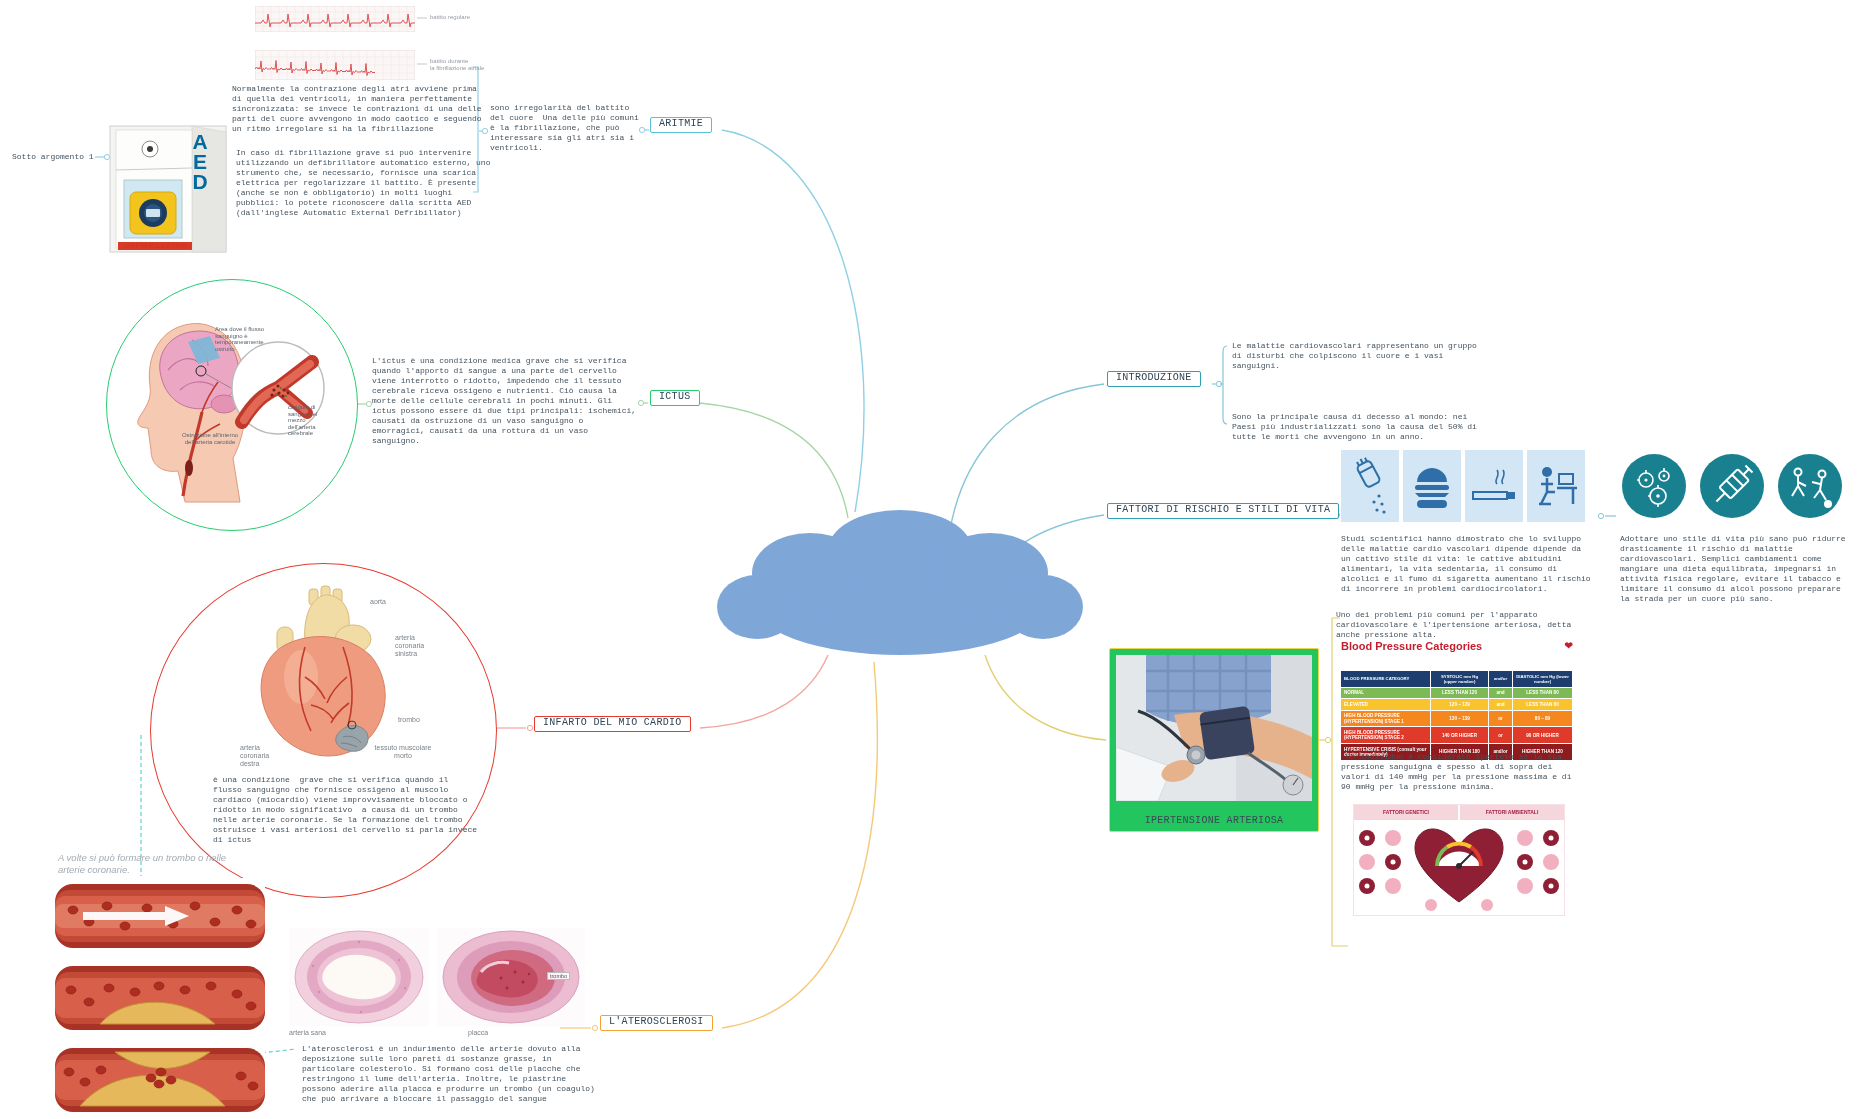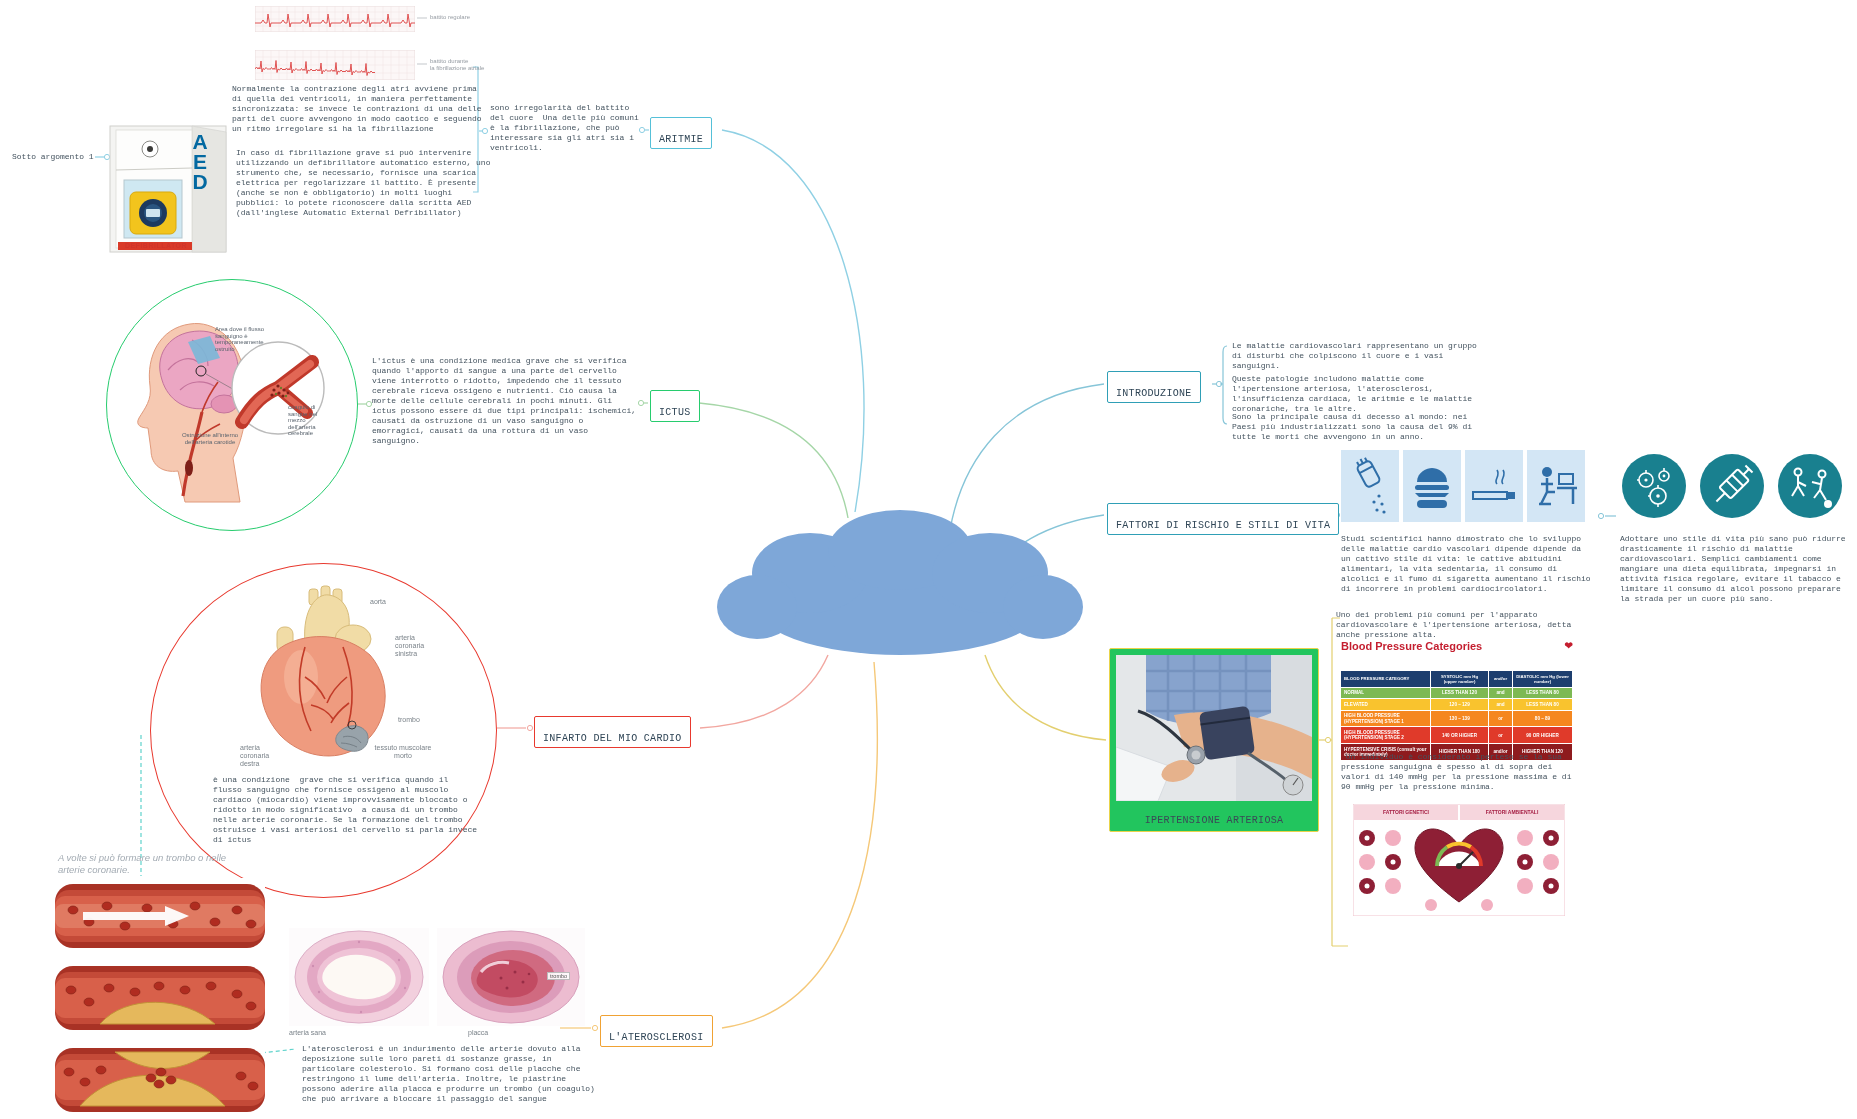--- a/index.html
+++ b/index.html
@@ -2,21 +2,21 @@
 <html><head>
 <meta charset="utf-8">
 <style>
   html,body{margin:0;padding:0;background:#fff}
   #canvas{position:relative;width:1857px;height:1119px;background:#fff;overflow:hidden;
           font-family:"Liberation Mono","DejaVu Sans Mono",monospace;color:#44535f}
   .abs{position:absolute}
   .txt{position:absolute;font:8px/10px "Liberation Mono","DejaVu Sans Mono",monospace;
        color:#44535f;white-space:pre-wrap}
   .node{position:absolute;background:#fff;border:1.4px solid #999;border-radius:2px;
-        padding:16px 8px 3px;font:10px "Liberation Mono","DejaVu Sans Mono",monospace;
+        padding:0 8px 3px;font:10px "Liberation Mono","DejaVu Sans Mono",monospace;
         color:#2f4556;white-space:nowrap;letter-spacing:.3px}
   .cap{position:absolute;font:6px/7px "Liberation Sans",sans-serif;color:#969ca3;white-space:pre-line}
   .ilabel{position:absolute;font:6px/6.5px "Liberation Sans",sans-serif;color:#5a646e}
   .hlabel{position:absolute;font:7px/8px "Liberation Sans",sans-serif;color:#7a8289}
   .note{position:absolute;font:italic 9.5px/12px "Liberation Sans",sans-serif;color:#a3abb3;text-align:left}
   .circle-frame{position:absolute;border-radius:50%;background:#fff}
   .cloud-title{position:absolute;font:700 17px/22px "Liberation Sans",sans-serif;color:#fff;text-align:center}
   .bp-wrap{position:absolute;background:#fff}
   .bp-title{font:700 11px "Liberation Sans",sans-serif;color:#c41e2f;margin-bottom:19px;position:relative}
   .bp-logo{position:absolute;right:0;top:0;font-size:10px;color:#c41e2f}
@@ -309,22 +309,21 @@
       </g>
   </svg>
   <div class="troblabel" style="left:547px;top:972px">trombo</div>
   <div class="hlabel" style="left:289px;top:1029px;width:80px">arteria sana</div>
   <div class="hlabel" style="left:468px;top:1029px;width:60px">placca</div>
   <div class="txt" style="left:302px;top:1044px;width:300px">L'aterosclerosi è un indurimento delle arterie dovuto alla deposizione sulle loro pareti di sostanze grasse, in particolare colesterolo. Si formano così delle placche che restringono il lume dell'arteria. Inoltre, le piastrine possono aderire alla placca e produrre un trombo (un coagulo) che può arrivare a bloccare il passaggio del sangue</div>
   <div class="node" style="left:600px;top:1015px;border-color:#f0a234">L'ATEROSCLEROSI</div>
 
   <div class="node" style="left:1107px;top:371px;border-color:#2f9fb6">INTRODUZIONE</div>
   <div class="txt" style="left:1232px;top:341px;width:255px">Le malattie cardiovascolari rappresentano un gruppo di disturbi che colpiscono il cuore e i vasi sanguigni.</div>
-  <div class="txt" style="left:1232px;top:374px;width:255px">Queste patologie includono malattie come l'ipertensione arteriosa, l'aterosclerosi, l'insufficienza cardiaca, le aritmie e le malattie coronariche, tra le altre.</div>
-  <div class="txt" style="left:1232px;top:412px;width:255px">Sono la principale causa di decesso al mondo: nei Paesi più industrializzati sono la causa del 9% di tutte le morti che avvengono in un anno.</div>
+  <div class="txt" style="left:1232px;top:412px;width:255px">Sono la principale causa di decesso al mondo: nei Paesi più industrializzati sono la causa del 50% di tutte le morti che avvengono in un anno.</div>
 
   <div class="node" style="left:1107px;top:503px;border-color:#2f9fb6">FATTORI DI RISCHIO E STILI DI VITA</div>
 
   <div class="tile" style="left:1341px;top:450px;width:58px;height:72px">
     <svg width="58" height="72" viewBox="0 0 58 72">
       <g transform="rotate(-28 28 26)" stroke="#2f6ea8" stroke-width="2" fill="none">
         <rect x="21" y="12" width="15" height="24" rx="4"></rect>
           <line x1="21" y1="19" x2="36" y2="19"></line>
         <line x1="24" y1="8" x2="24" y2="12"></line>
           <line x1="28.5" y1="7" x2="28.5" y2="12"></line>

